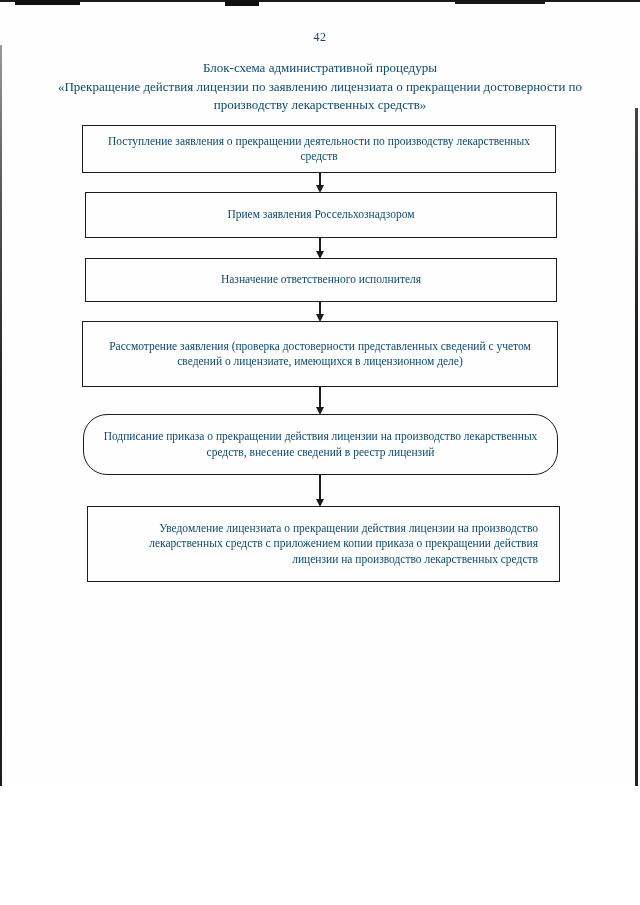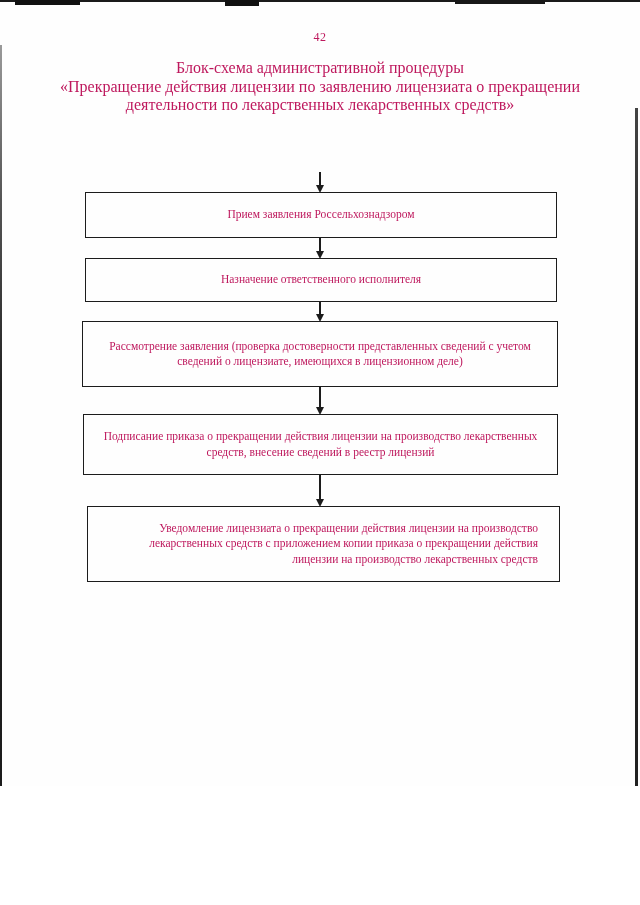--- a/index.html
+++ b/index.html
@@ -3,21 +3,21 @@
 <meta charset="utf-8">
 <style>
   html, body { margin: 0; padding: 0; background: #fff; }
   .page {
     position: relative;
     width: 640px;
     height: 786px;
     background: #fefefe;
     overflow: hidden;
     font-family: "Liberation Serif", "DejaVu Serif", serif;
-    color: #be185d;
+    color: #0c4a6e;
   }
 
   
   .scan-top      { position: absolute; left: 0; top: 0; width: 640px; height: 2px; background: #1a1a1a; }
   .scan-top-b1   { position: absolute; left: 15px;  top: 0; width: 65px;  height: 5px; background: #111; }
   .scan-top-b2   { position: absolute; left: 225px; top: 0; width: 34px;  height: 6px; background: #111; }
   .scan-top-b3   { position: absolute; left: 455px; top: 0; width: 90px;  height: 4px; background: #181818; }
   .scan-left     { position: absolute; left: 0; top: 45px; width: 2px; height: 860px;
                    background: linear-gradient(180deg, #9a9a9a 0%, #555 18%, #222 40%, #1a1a1a 100%); }
   .scan-right    { position: absolute; left: 635px; top: 108px; width: 3px; height: 797px;
@@ -26,38 +26,38 @@
                    background: linear-gradient(90deg, #8a8a8a 0%, #3a3a3a 16%, #101010 30%, #6a6a6a 37%,
                                #232323 52%, #101010 68%, #5a5a5a 79%, #1a1a1a 92%, #777 100%); }
 
   
   .page-number {
     position: absolute; left: 0; top: 30px; width: 640px;
     text-align: center; font-size: 12px; letter-spacing: 0.5px;
   }
   .doc-title {
     position: absolute; left: 50px; top: 59px; width: 540px;
-    text-align: center; font-size: 16px; line-height: 18.5px;
+    text-align: center; font-size: 13px; line-height: 18.5px;
   }
 
   
   .flow-box {
     position: absolute;
     box-sizing: border-box;
     border: 1.6px solid #1c1c1c;
     background: #fefefe;
     display: flex; align-items: center; justify-content: center;
     text-align: center;
     font-size: 11.5px; line-height: 15.5px;
   }
   .box1 { left: 82px; top: 125px; width: 474px; height: 48px; padding: 0 17px; }
   .box2 { left: 85px; top: 192px; width: 472px; height: 46px; padding: 14px 17px; }
   .box3 { left: 85px; top: 258px; width: 472px; height: 44px; padding: 0 17px; }
   .box4 { left: 82px; top: 321px; width: 476px; height: 66px; padding: 0 22px; }
-  .box5 { left: 83px; top: 414px; width: 475px; height: 61px; padding: 0 17px; }
+  .box5 { left: 83px; top: 414px; width: 475px; height: 61px; padding: 0 17px; border-radius: 24px; }
   .box6 { left: 87px; top: 506px; width: 473px; height: 76px; padding: 0 21px; text-align: right; }
 
   
   .flow-arrow { position: absolute; width: 10px; display: flex; flex-direction: column; align-items: center; }
   .arrow-line { width: 1.8px; background: #1c1c1c; flex: 1 1 auto; }
   .arrow-head {
     width: 0; height: 0; flex: 0 0 auto;
     border-left: 4.5px solid transparent;
     border-right: 4.5px solid transparent;
     border-top: 8px solid #1c1c1c;
@@ -77,23 +77,26 @@
   <div class="scan-top-b1"></div>
   <div class="scan-top-b2"></div>
   <div class="scan-top-b3"></div>
   <div class="scan-left"></div>
   <div class="scan-right"></div>
   <div class="scan-bottom"></div>
 
   <div class="page-number">42</div>
   <div class="doc-title">
     <div>Блок-схема административной процедуры</div>
-    <div>«Прекращение действия лицензии по заявлению лицензиата о прекращении деятельности по лекарственных лекарственных средств»</div>
+    <div>«Прекращение действия лицензии по заявлению лицензиата о прекращении достоверности по производству лекарственных средств»</div>
   </div>
 
+  <div class="flow-box box1">
+    <span>Поступление заявления о прекращении деятельности по производству лекарственных средств</span>
+  </div>
   <div class="flow-arrow a1">
     <div class="arrow-line"></div>
     <div class="arrow-head"></div>
   </div>
 
   <div class="flow-box box2">
     <span>Прием заявления Россельхознадзором</span>
   </div>
   <div class="flow-arrow a2">
     <div class="arrow-line"></div>

